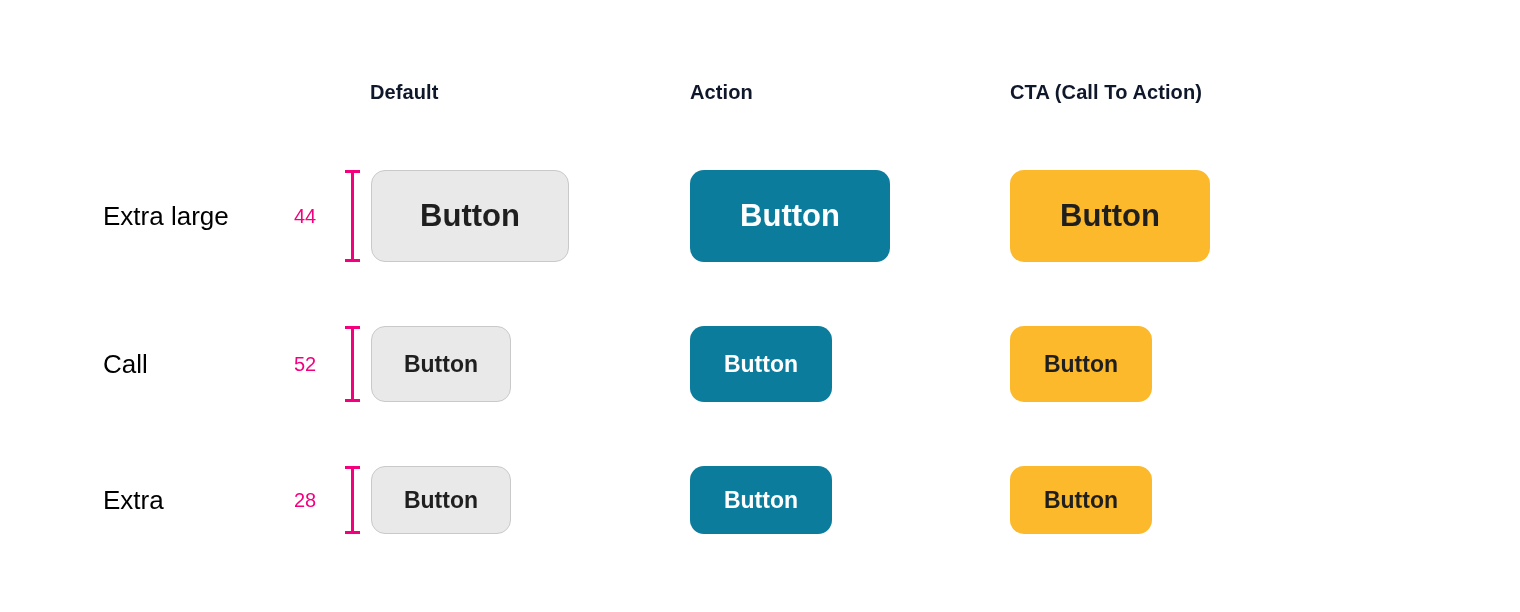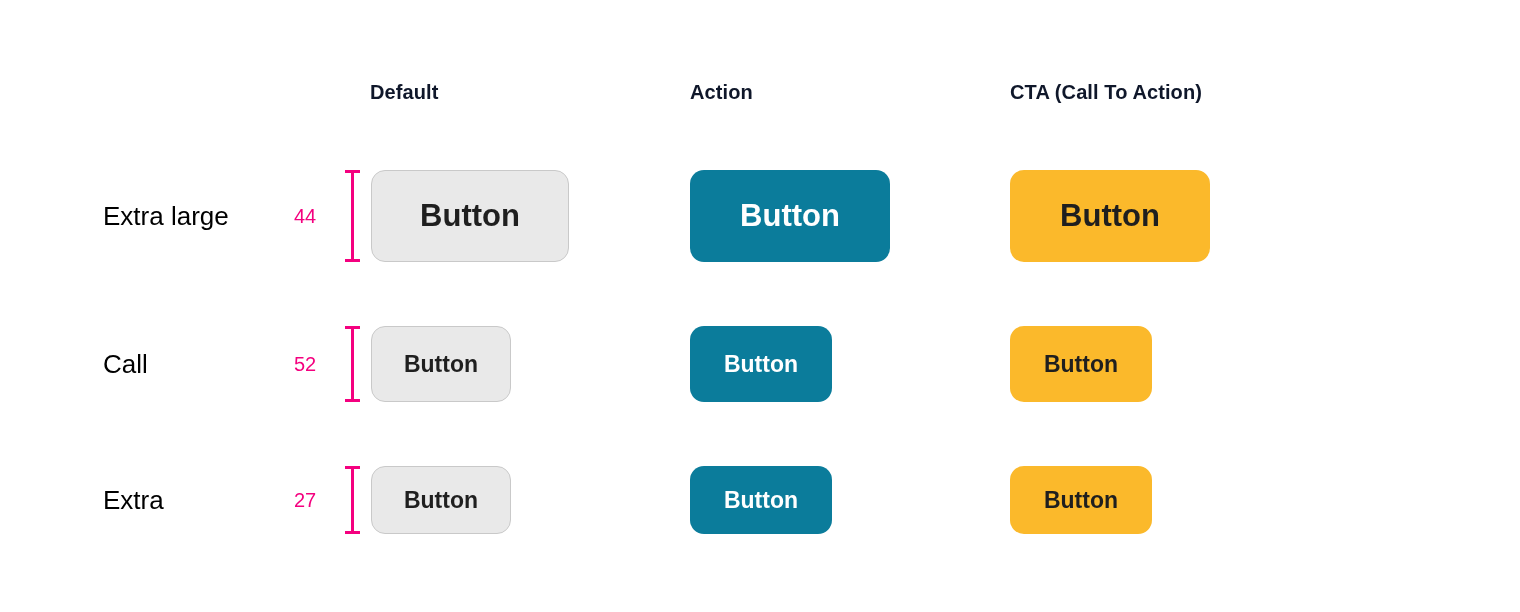--- a/index.html
+++ b/index.html
@@ -135,21 +135,21 @@
   <div class="measure-bar" style="top:364px;height:76px">
     <div class="cap top"></div>
     <div class="stem"></div>
     <div class="cap bot"></div>
   </div>
   <div class="btn default" style="top:364px;left:371px;width:140px;height:76px;font-size:23px">Button</div>
   <div class="btn primary" style="top:364px;left:690px;width:142px;height:76px;font-size:23px">Button</div>
   <div class="btn cta" style="top:364px;left:1010px;width:142px;height:76px;font-size:23px">Button</div>
 
   <div class="row-label" style="top:500px">Extra</div>
-  <div class="measure-number" style="top:500px">27</div>
+  <div class="measure-number" style="top:500px">28</div>
   <div class="measure-bar" style="top:500px;height:68px">
     <div class="cap top"></div>
     <div class="stem"></div>
     <div class="cap bot"></div>
   </div>
   <div class="btn default" style="top:500px;left:371px;width:140px;height:68px;font-size:23px">Button</div>
   <div class="btn primary" style="top:500px;left:690px;width:142px;height:68px;font-size:23px">Button</div>
   <div class="btn cta" style="top:500px;left:1010px;width:142px;height:68px;font-size:23px">Button</div>
 
 </div>

